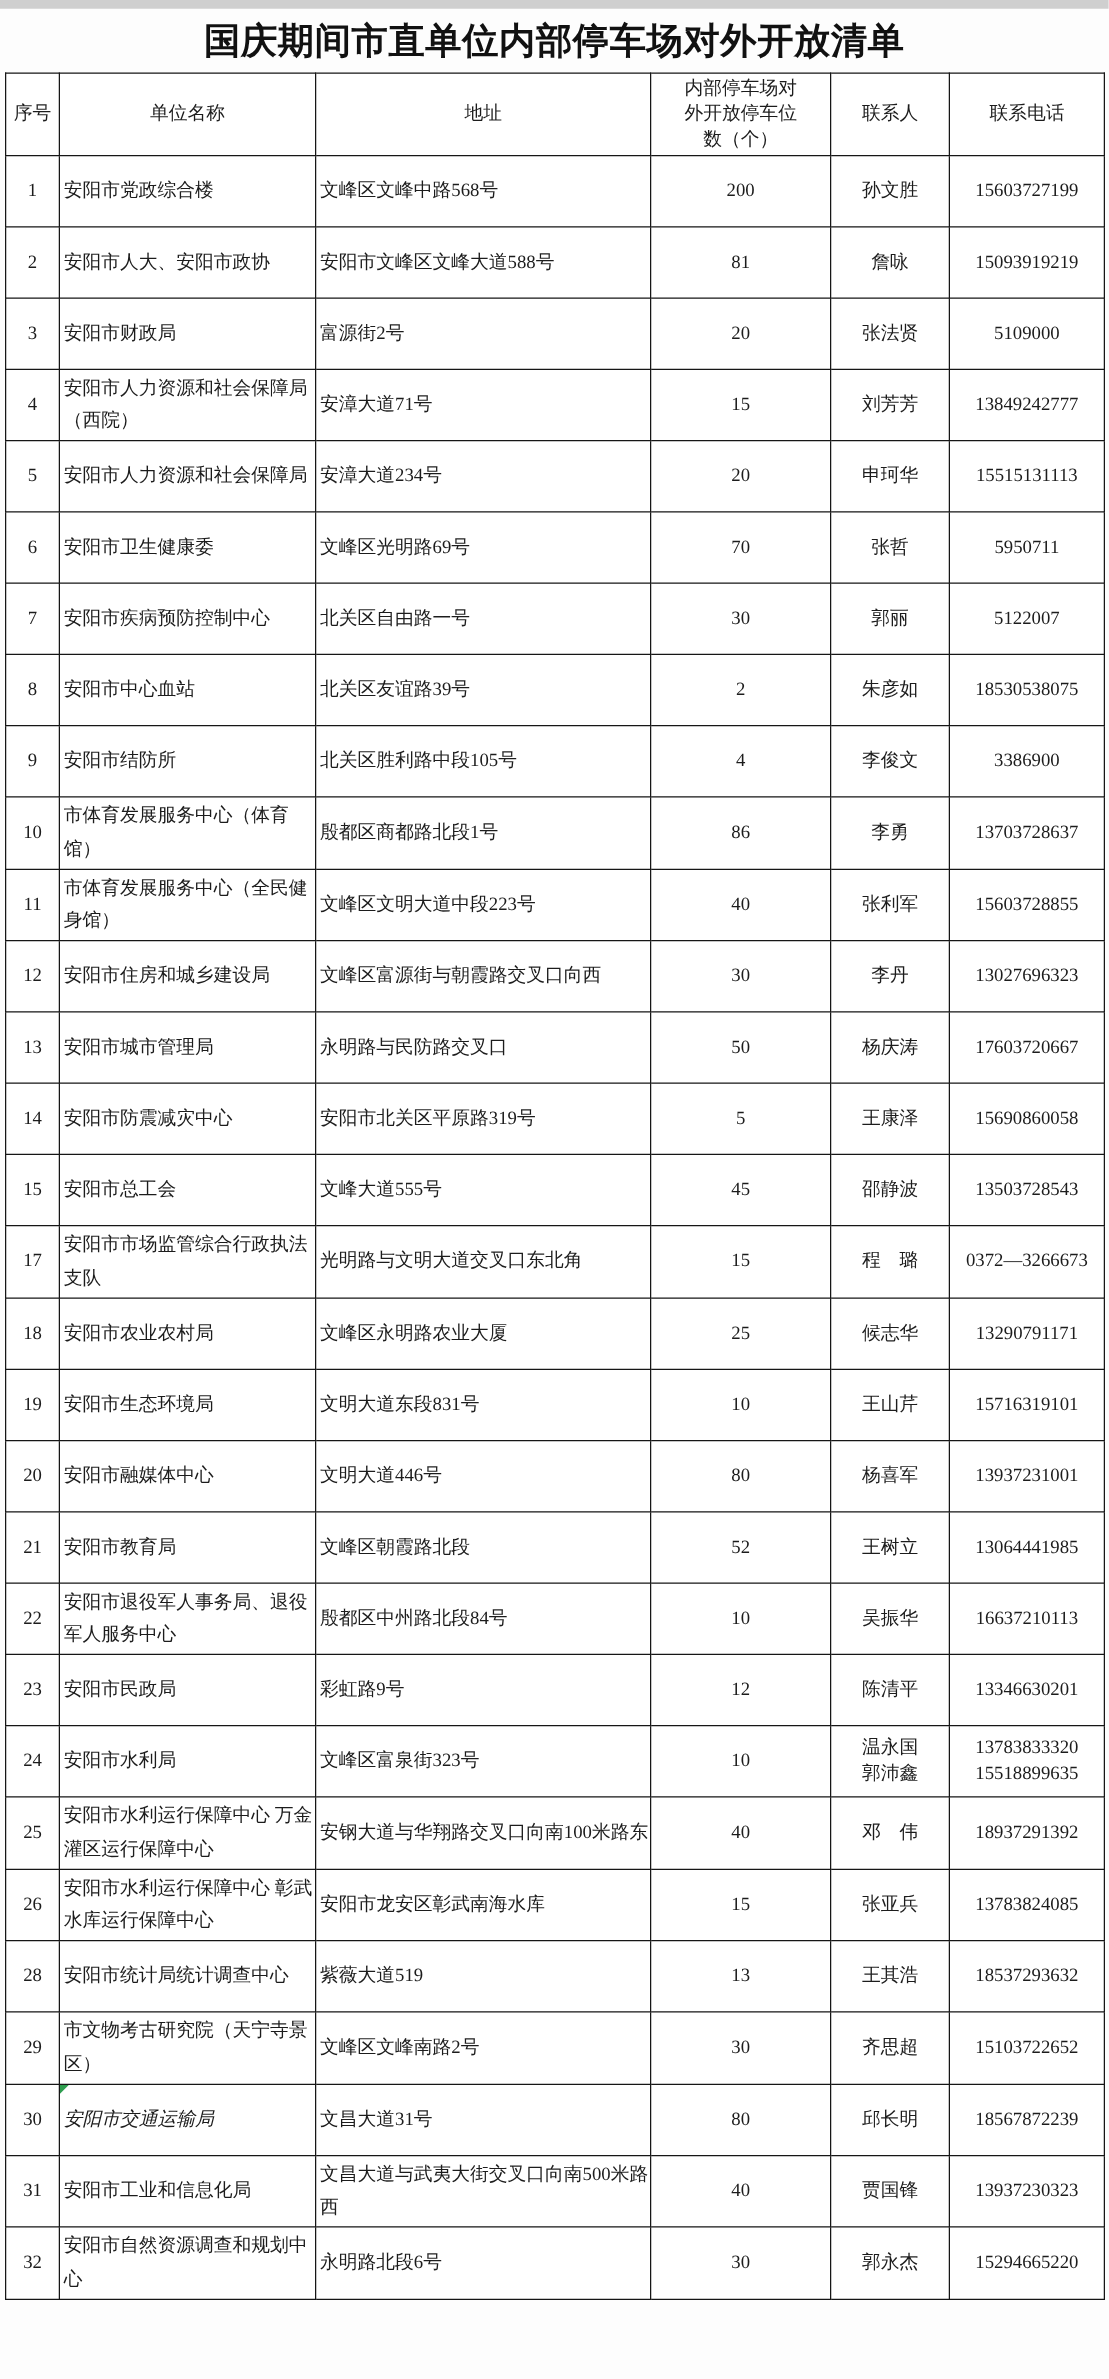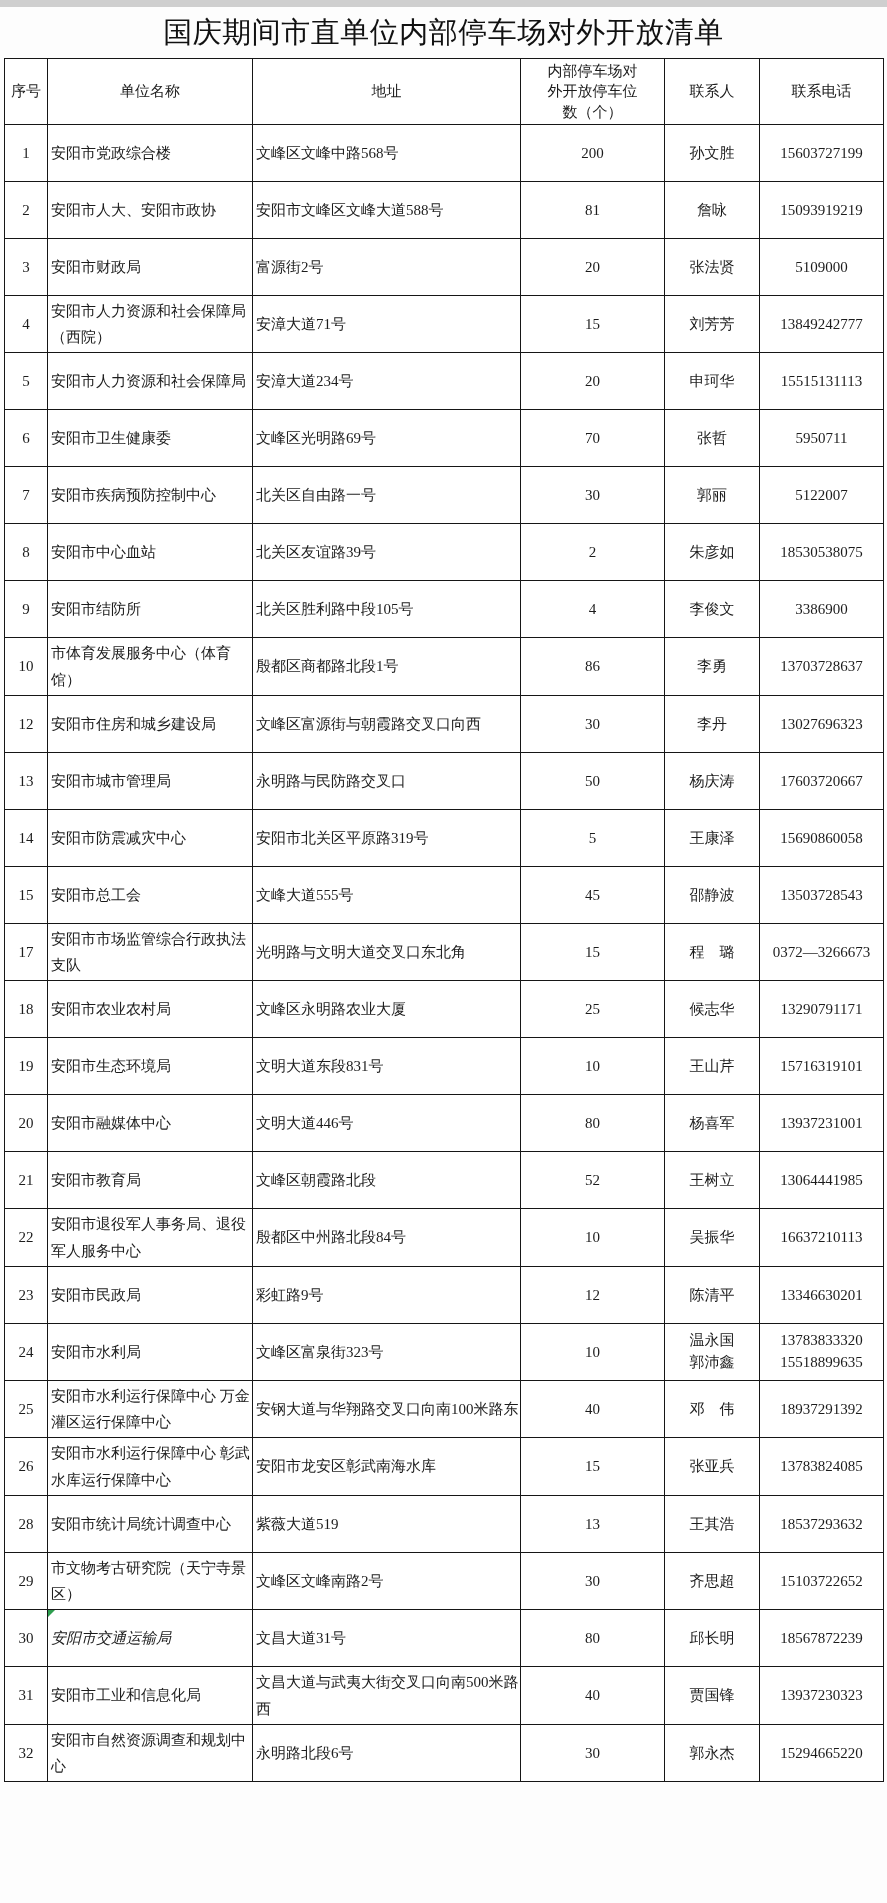--- a/index.html
+++ b/index.html
@@ -10,21 +10,21 @@
     font-family: "Liberation Serif", "DejaVu Serif", serif;
     color: #1c1c1c;
   }
   .top-strip {
     width: 887px;
     height: 7px;
     background: #cfcfcf;
   }
   .title {
     font-size: 29px;
-    font-weight: normal;
+    font-weight: bold;
     text-align: center;
     margin: 6px 0 5px 0;
     letter-spacing: 0.5px;
     color: #111;
     font-family: "Liberation Serif", "DejaVu Serif", serif;
   }
   table.parking {
     border-collapse: collapse;
     table-layout: fixed;
     margin-left: 4px;
@@ -169,20 +169,28 @@
   </tr>
       <tr>
     <td class="a-center">10</td>
     <td class="a-left">市体育发展服务中心（体育馆）</td>
     <td class="a-left">殷都区商都路北段1号</td>
     <td class="a-center">86</td>
     <td class="a-center">李勇</td>
     <td class="a-center">13703728637</td>
   </tr>
       <tr>
+    <td class="a-center">11</td>
+    <td class="a-left">市体育发展服务中心（全民健身馆）</td>
+    <td class="a-left">文峰区文明大道中段223号</td>
+    <td class="a-center">40</td>
+    <td class="a-center">张利军</td>
+    <td class="a-center">15603728855</td>
+  </tr>
+      <tr>
     <td class="a-center">12</td>
     <td class="a-left">安阳市住房和城乡建设局</td>
     <td class="a-left">文峰区富源街与朝霞路交叉口向西</td>
     <td class="a-center">30</td>
     <td class="a-center">李丹</td>
     <td class="a-center">13027696323</td>
   </tr>
       <tr>
     <td class="a-center">13</td>
     <td class="a-left">安阳市城市管理局</td>

